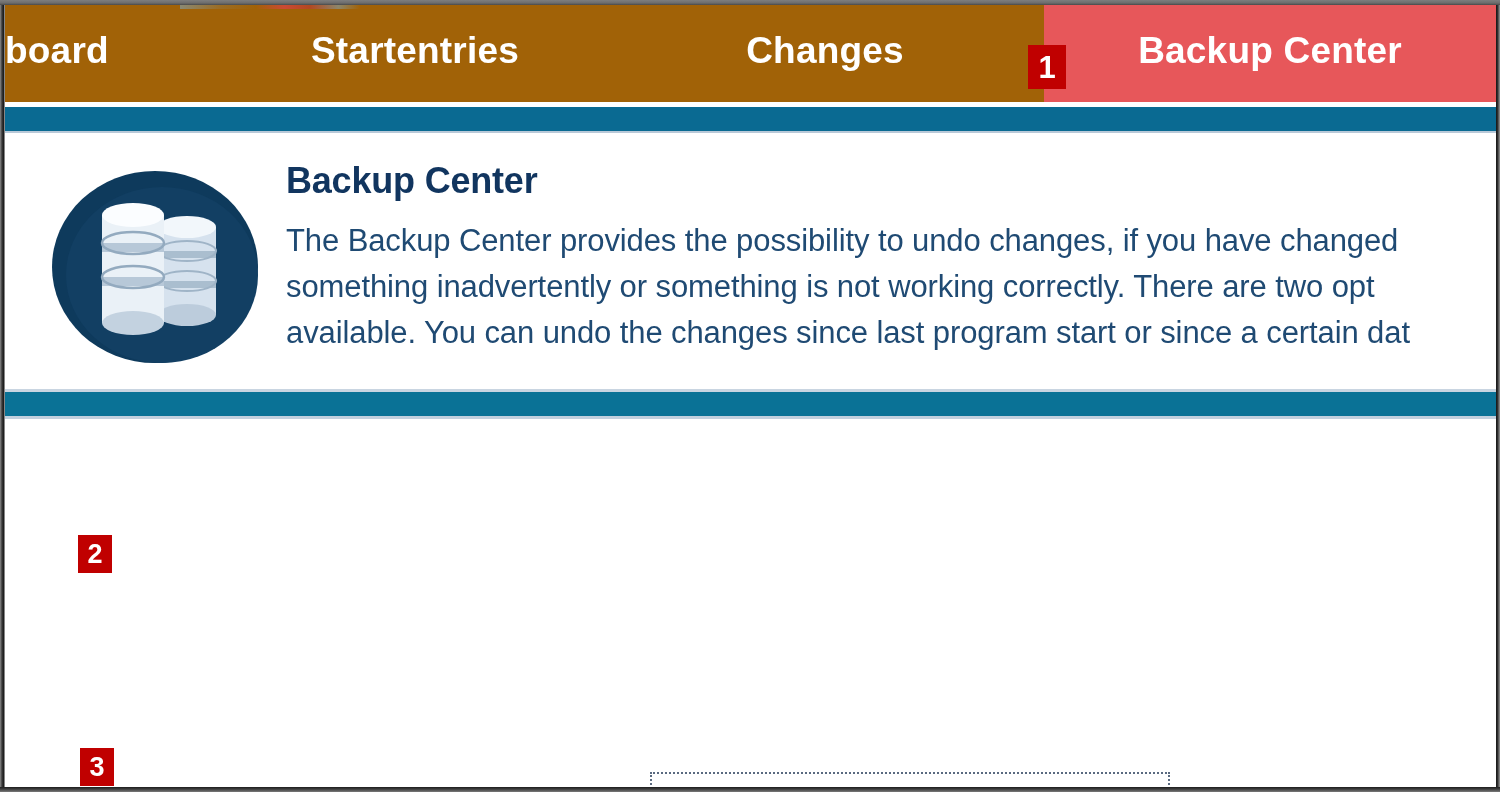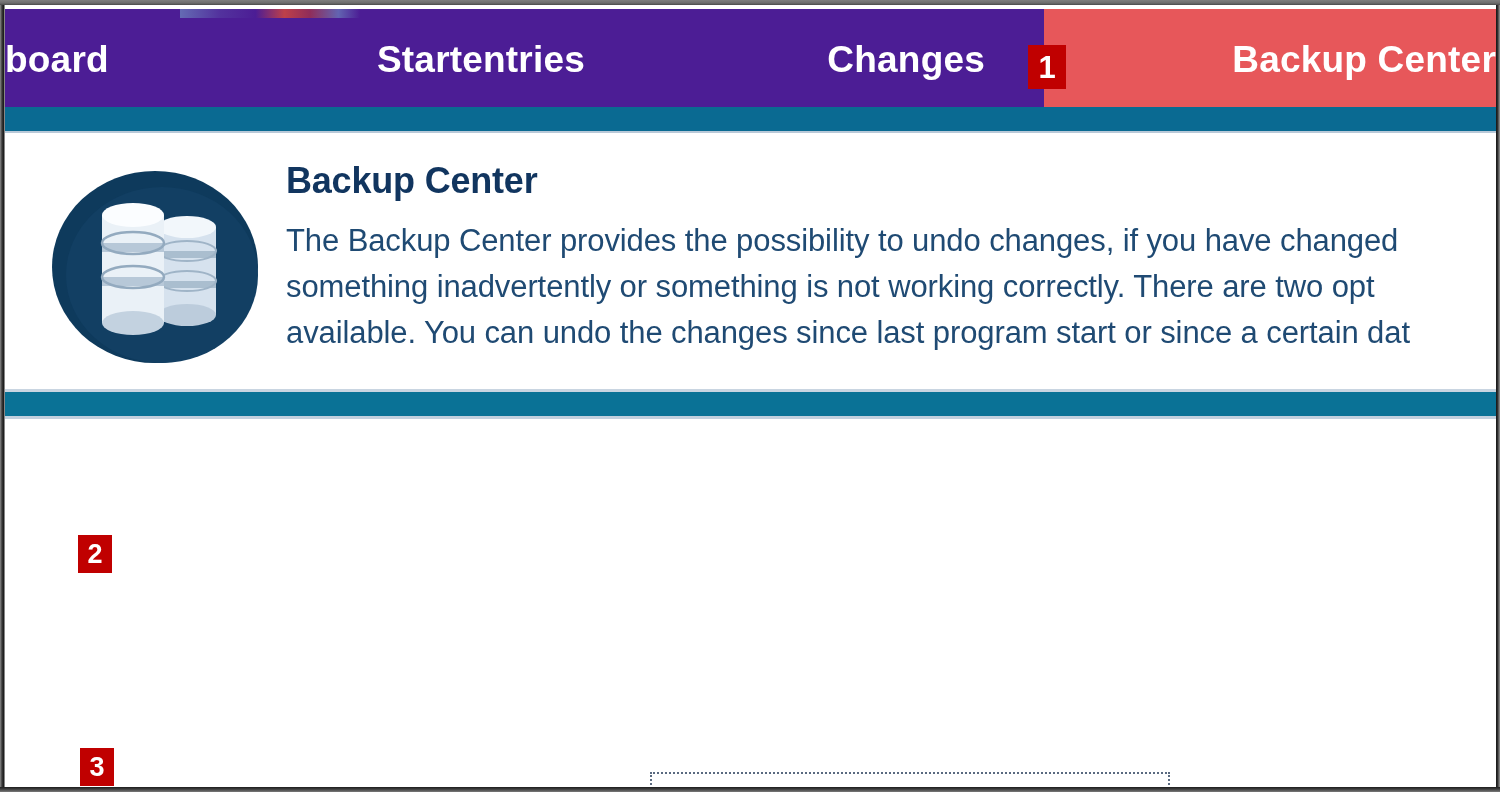--- a/index.html
+++ b/index.html
@@ -49,23 +49,23 @@
     position: absolute;
     left: 0; bottom: 0;
     width: 1500px; height: 5px;
     background: linear-gradient(to top, #7a7a7a 0%, #3b3b3b 60%, #1c1c1c 100%);
     z-index: 61;
   }
 
   
   .navbar {
     position: absolute;
-    left: 5px; top: 9px;
+    left: 5px; top: 0;
     width: 1492px; height: 102px;
-    background: #4c1d95;
+    background: #a16207;
     z-index: 20;
   }
   .nav-artifact {
     position: absolute;
     top: 0; left: 175px;
     width: 180px; height: 9px;
     background:
       linear-gradient(to right,
         rgba(120,170,205,0.55) 0%,
         rgba(120,170,205,0.15) 22%,
@@ -80,21 +80,21 @@
     position: absolute;
     left: 0; top: 0;
     width: 1491px; height: 102px;
   }
   .nav-item {
     position: absolute;
     top: 0;
     height: 102px;
     display: flex;
     align-items: center;
-    justify-content: flex-end;
+    justify-content: center;
     color: #ffffff;
     font-weight: bold;
     font-size: 37px;
     letter-spacing: 0.2px;
     white-space: nowrap;
     font-family: "Liberation Sans", sans-serif;
   }
   .nav-item.truncated {
     justify-content: flex-start;
   }

